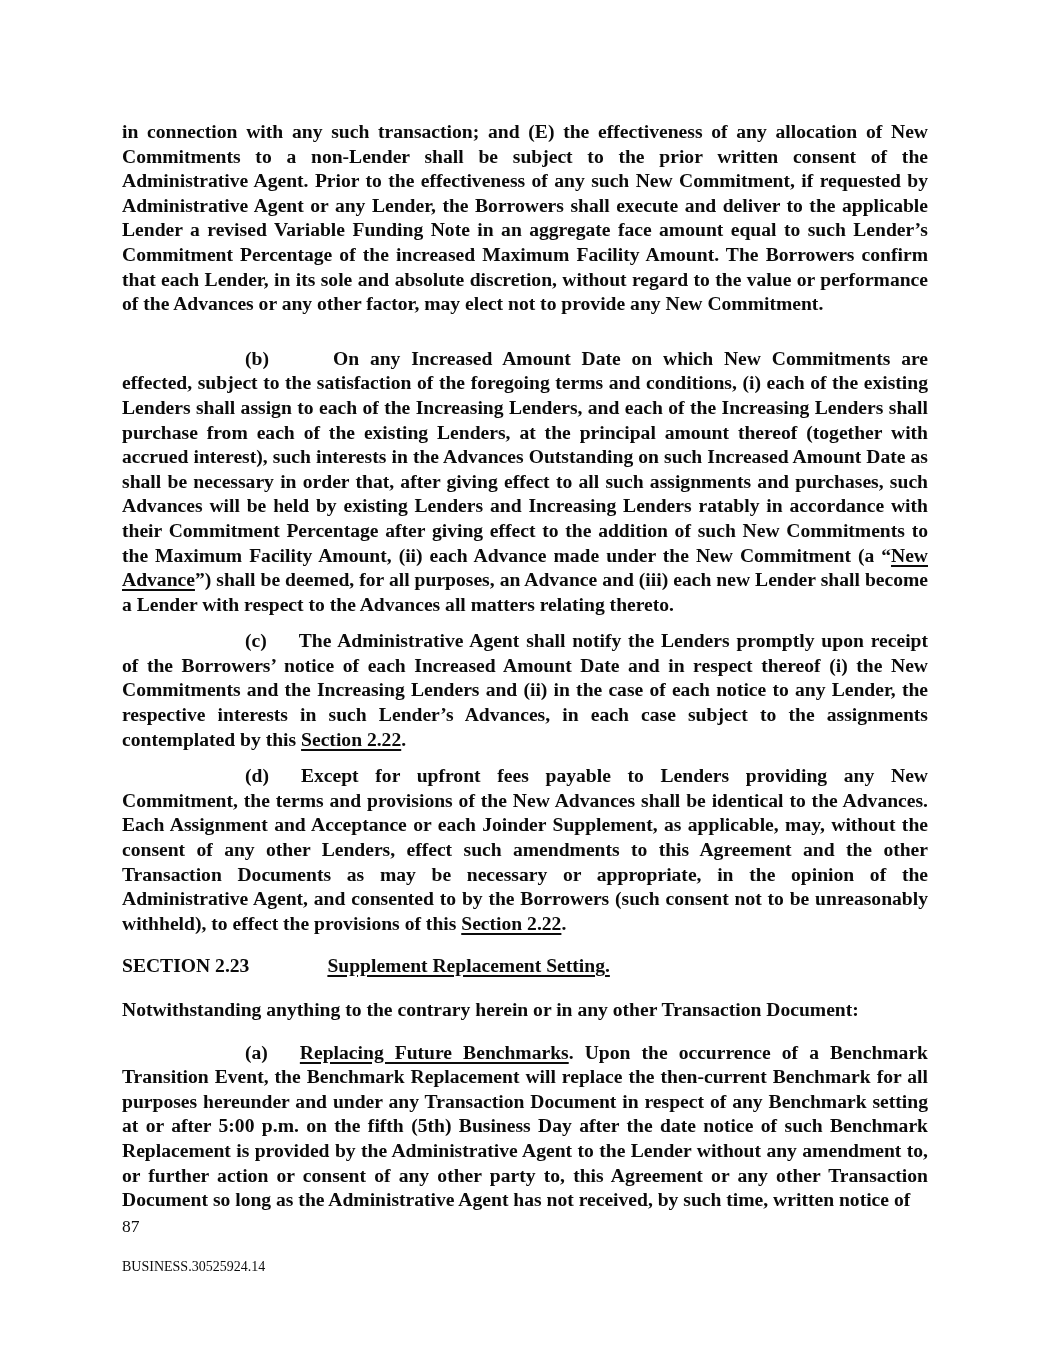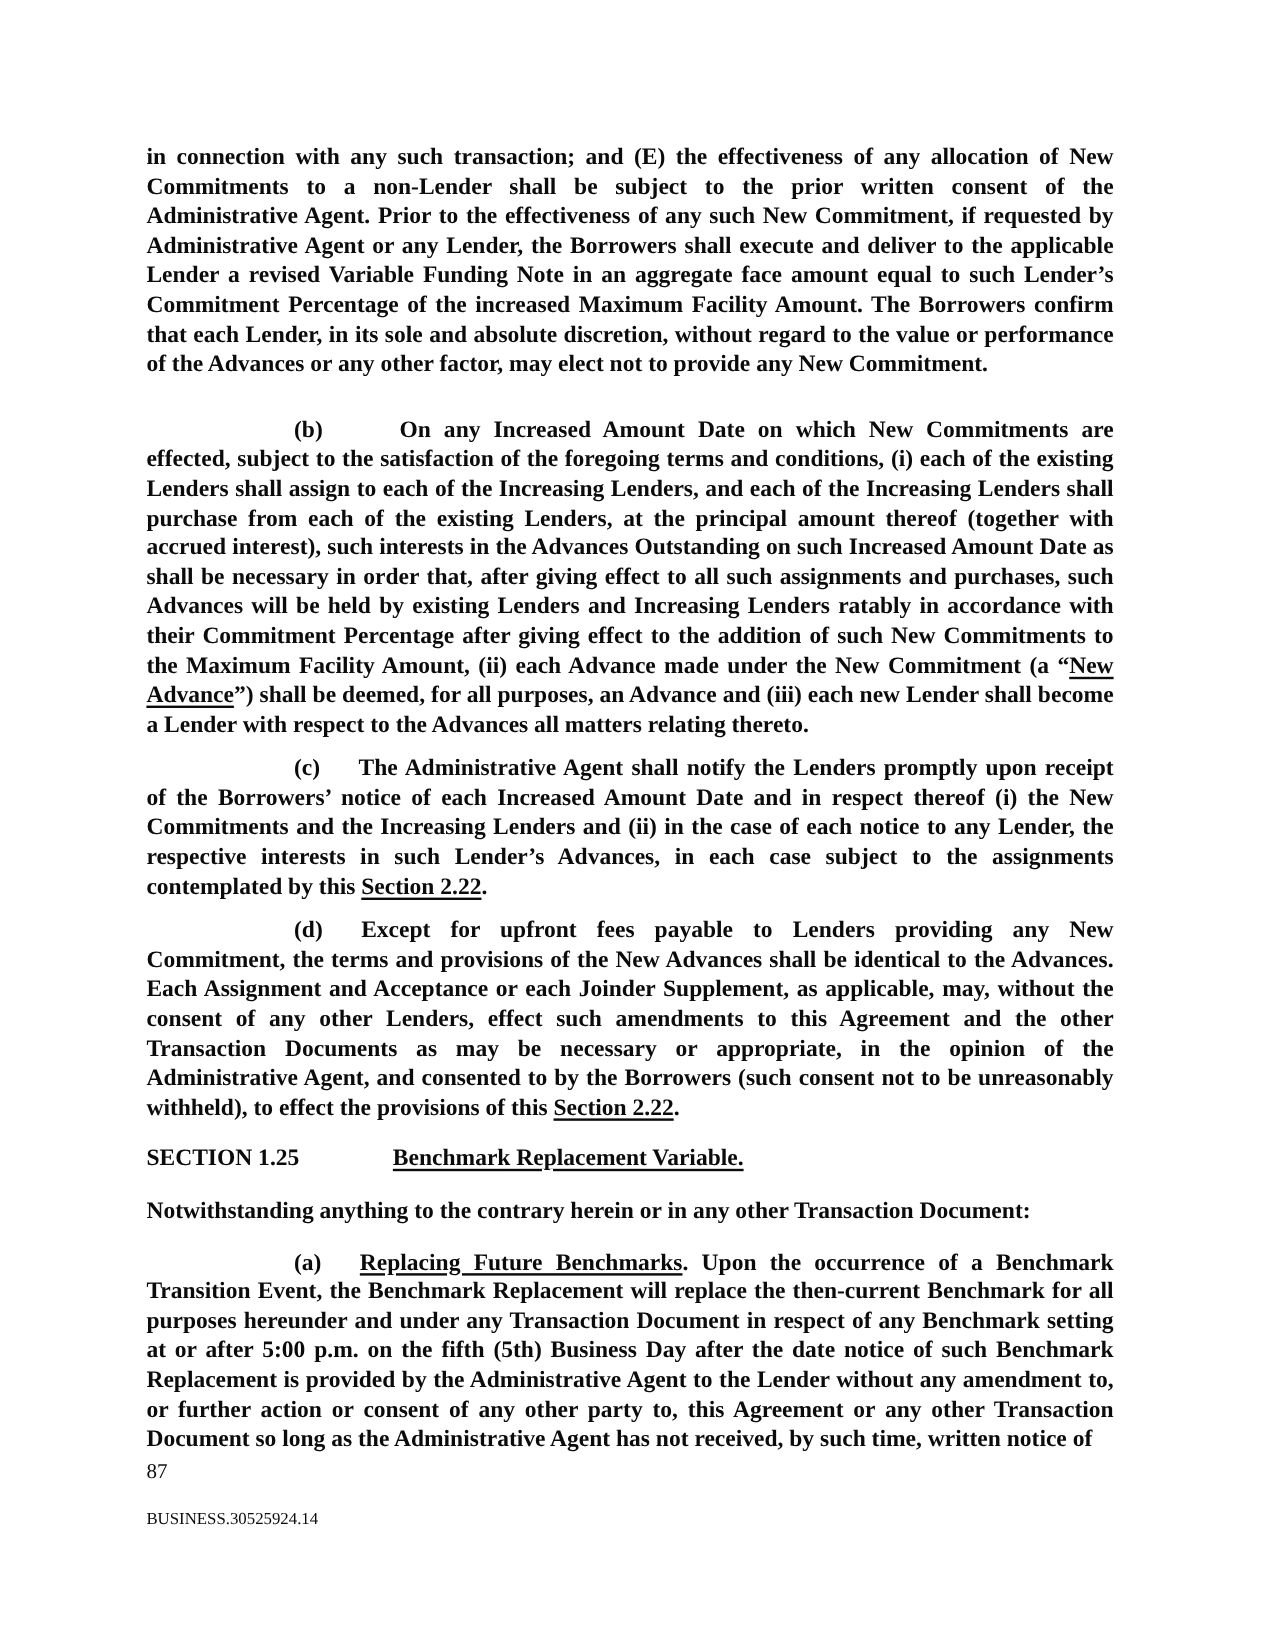--- a/index.html
+++ b/index.html
@@ -78,21 +78,21 @@
 <div class="content">
 
   <p class="para mb30"><span>in connection with any such transaction; and (E) the effectiveness of any allocation of New Commitments to a non-Lender shall be subject to the prior written consent of the Administrative Agent.  Prior to the effectiveness of any such New Commitment, if requested by Administrative Agent or any Lender, the Borrowers shall execute and deliver to the applicable Lender a revised Variable Funding Note in an aggregate face amount equal to such Lender’s Commitment Percentage of the increased Maximum Facility Amount.  The Borrowers confirm that each Lender, in its sole and absolute discretion, without regard to the value or performance of the Advances or any other factor, may elect not to provide any New Commitment.</span></p>
 
   <p class="para lettered mb12"><span>(b)</span><span class="tab g64"></span><span><span>On any Increased Amount Date on which New Commitments are effected, subject to the satisfaction of the foregoing terms and conditions, (i) each of the existing Lenders shall assign to each of the Increasing Lenders, and each of the Increasing Lenders shall purchase from each of the existing Lenders, at the principal amount thereof (together with accrued interest), such interests in the Advances Outstanding on such Increased Amount Date as shall be necessary in order that, after giving effect to all such assignments and purchases, such Advances will be held by existing Lenders and Increasing Lenders ratably in accordance with their Commitment Percentage after giving effect to the addition of such New Commitments to the Maximum Facility Amount, (ii) each Advance made under the New Commitment (a “</span><span class="useg">New Advance</span><span>”) shall be deemed, for all purposes, an Advance and (iii) each new Lender shall become a Lender with respect to the Advances all matters relating thereto.</span></span></p>
 
   <p class="para lettered mb12"><span>(c)</span><span class="tab g32"></span><span><span>The Administrative Agent shall notify the Lenders promptly upon receipt of the Borrowers’ notice of each Increased Amount Date and in respect thereof (i) the New Commitments and the Increasing Lenders and (ii) in the case of each notice to any Lender, the respective interests in such Lender’s Advances, in each case subject to the assignments contemplated by this </span><span class="useg">Section 2.22</span><span>.</span></span></p>
 
   <p class="para lettered mb18"><span>(d)</span><span class="tab g32"></span><span><span>Except for upfront fees payable to Lenders providing any New Commitment, the terms and provisions of the New Advances shall be identical to the Advances.  Each Assignment and Acceptance or each Joinder Supplement, as applicable, may, without the consent of any other Lenders, effect such amendments to this Agreement and the other Transaction Documents as may be necessary or appropriate, in the opinion of the Administrative Agent, and consented to by the Borrowers (such consent not to be unreasonably withheld), to effect the provisions of this </span><span class="useg">Section 2.22</span><span>.</span></span></p>
 
-  <p class="para heading mb19"><span>SECTION 1.25</span><span class="tab g78"></span><span class="u">Benchmark Replacement Variable.</span></p>
+  <p class="para heading mb19"><span>SECTION 2.23</span><span class="tab g78"></span><span class="u">Supplement Replacement Setting.</span></p>
 
   <p class="para mb18">Notwithstanding anything to the contrary herein or in any other Transaction Document:</p>
 
   <p class="para lettered"><span>(a)</span><span class="tab g32"></span><span><span class="useg">Replacing Future Benchmarks</span><span>.  Upon the occurrence of a Benchmark Transition Event, the Benchmark Replacement will replace the then-current Benchmark for all purposes hereunder and under any Transaction Document in respect of any Benchmark setting at or after 5:00 p.m. on the fifth (5th) Business Day after the date notice of such Benchmark Replacement is provided by the Administrative Agent to the Lender without any amendment to, or further action or consent of any other party to, this Agreement or any other Transaction Document so long as the Administrative Agent has not received, by such time, written notice of</span></span></p>
 
 </div>
 
 <div class="footer-pageno">87</div>
 
 <div class="footer-docid">BUSINESS.30525924.14</div>

